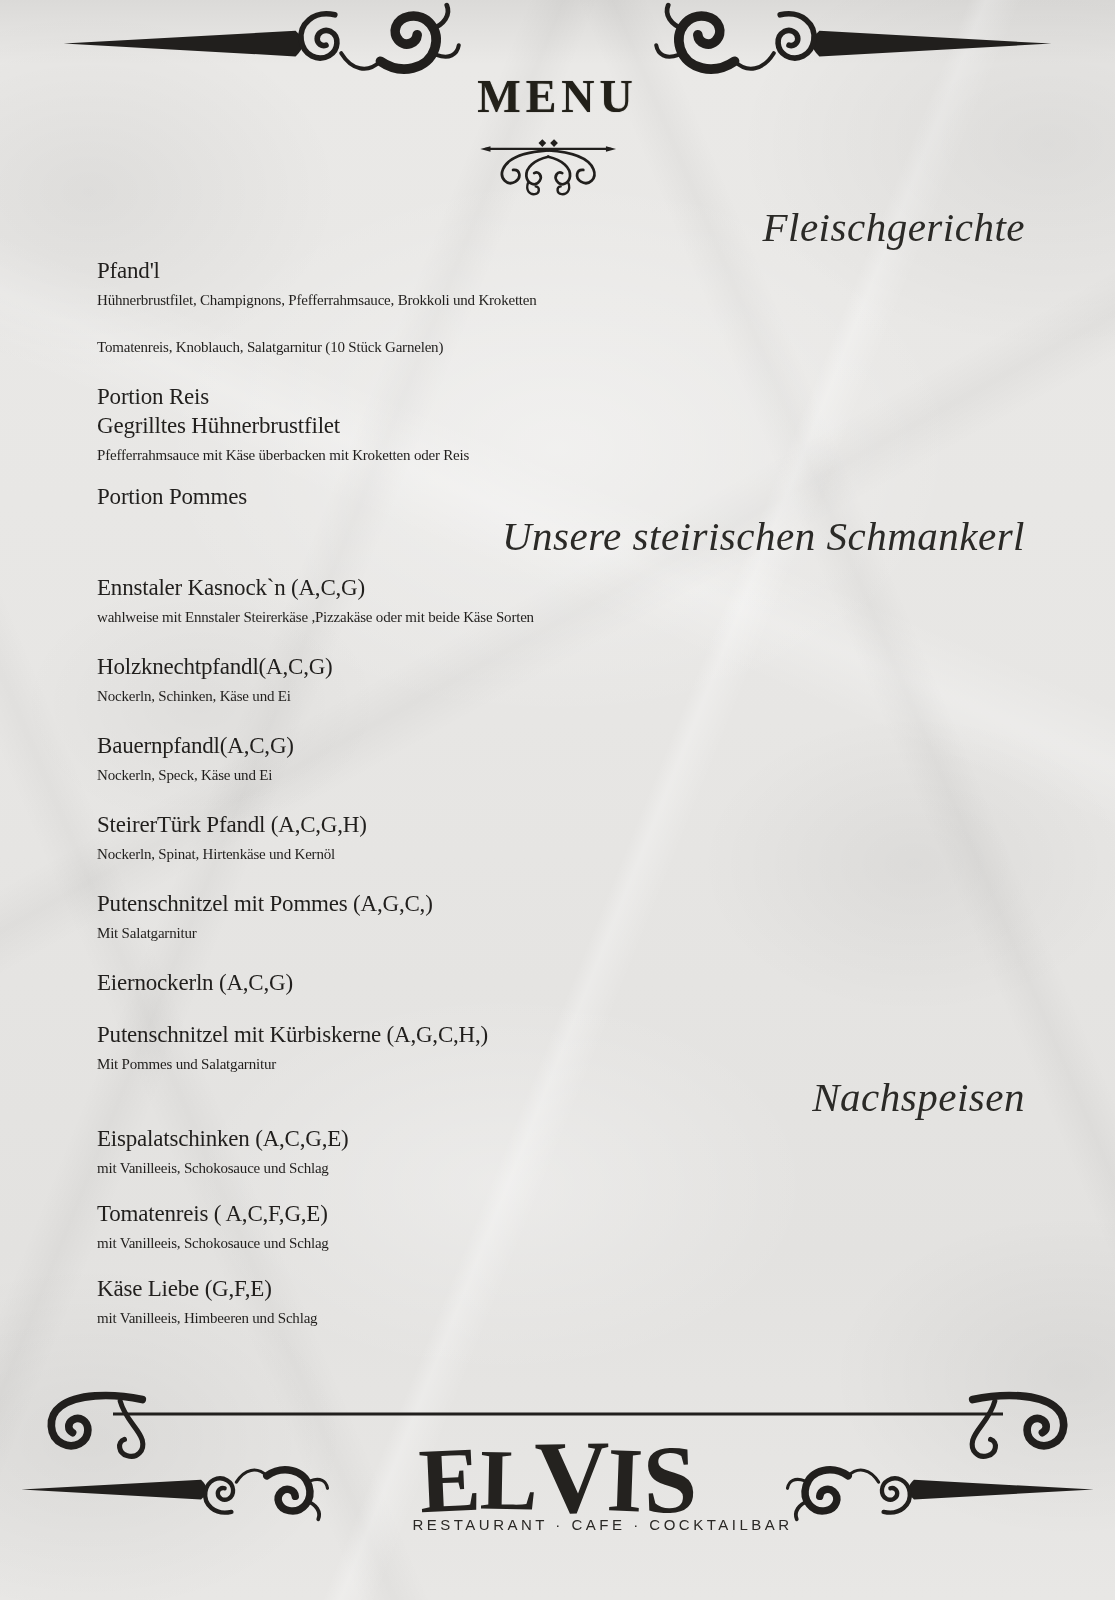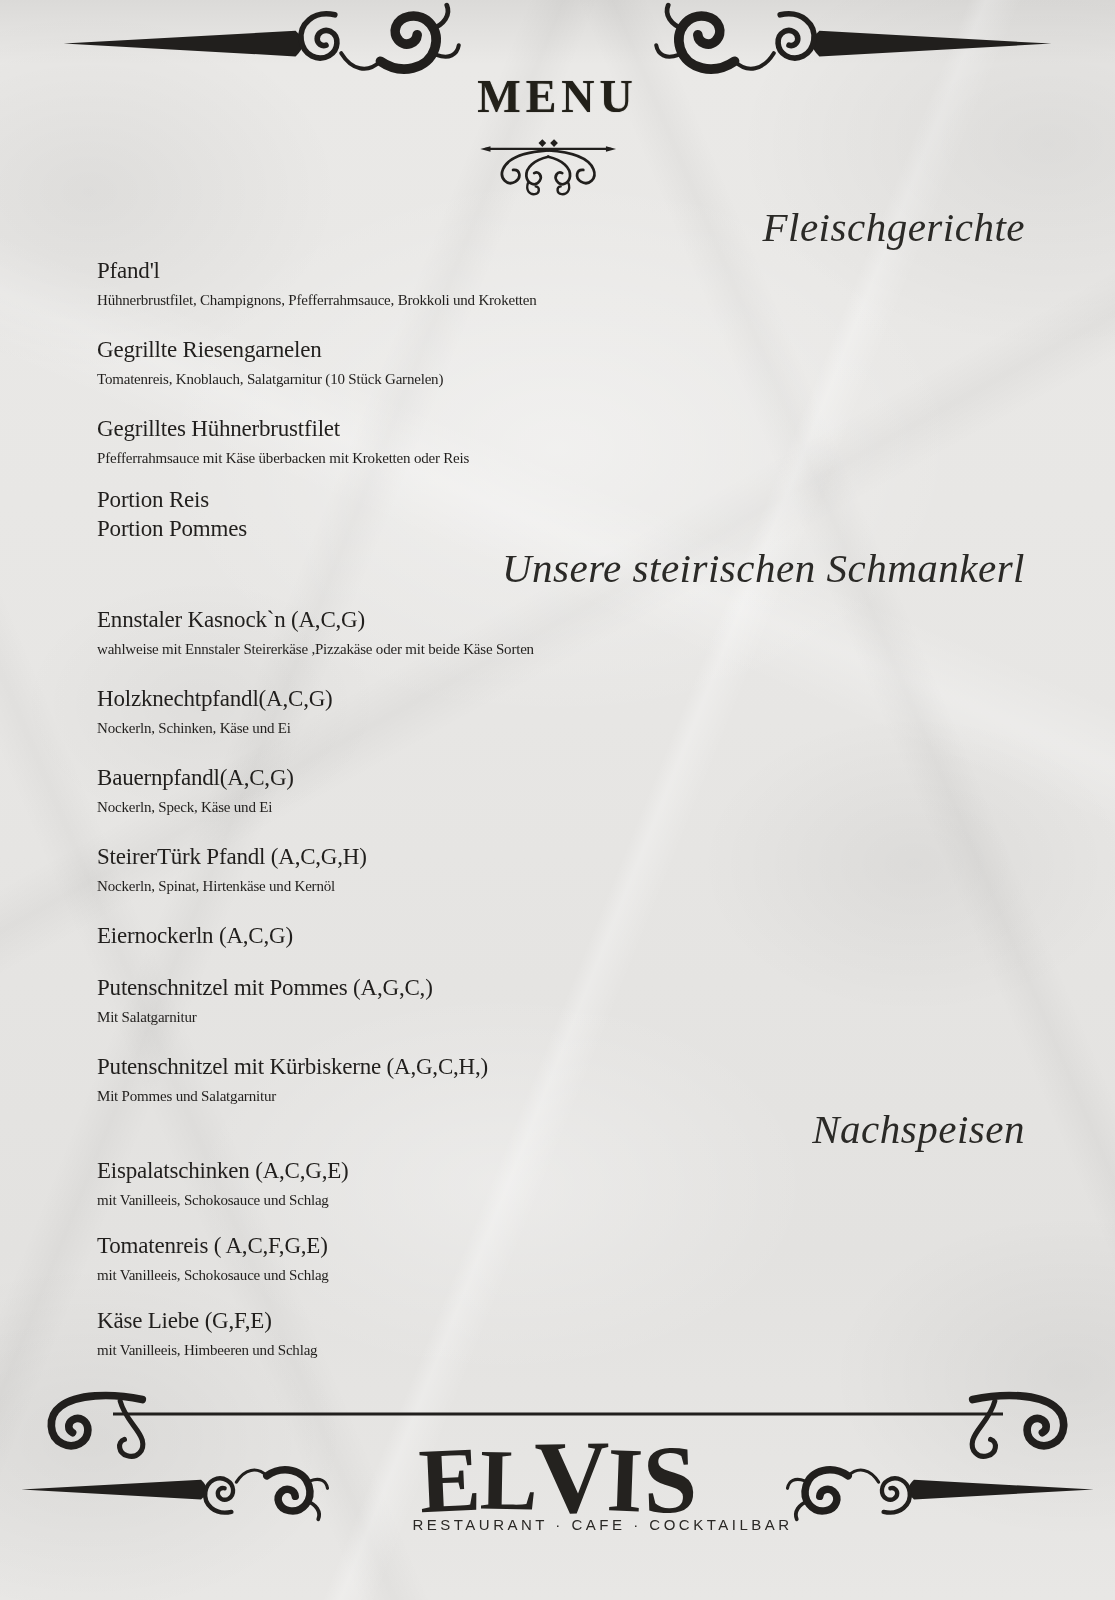--- a/index.html
+++ b/index.html
@@ -117,30 +117,29 @@
 
   <main class="content">
 
     <section>
       <h2 class="heading">Fleischgerichte</h2>
       <div class="item">
         <div class="name">Pfand'l</div>
         <div class="desc">Hühnerbrustfilet, Champignons, Pfefferrahmsauce, Brokkoli und Kroketten</div>
       </div>
       <div class="item">
-        <div class="name">Gegrillte Riesengarnelen</div>
         <div class="desc">Tomatenreis, Knoblauch, Salatgarnitur (10 Stück Garnelen)</div>
+      </div>
+      <div class="item tight">
+        <div class="name">Portion Reis</div>
       </div>
       <div class="item mb-sm">
         <div class="name">Gegrilltes Hühnerbrustfilet</div>
         <div class="desc">Pfefferrahmsauce mit Käse überbacken mit Kroketten oder Reis</div>
       </div>
-      <div class="item tight">
-        <div class="name">Portion Reis</div>
-      </div>
       <div class="item end">
         <div class="name">Portion Pommes</div>
       </div>
     </section>
 
     <section>
       <h2 class="heading h-schmankerl">Unsere steirischen Schmankerl</h2>
       <div class="item">
         <div class="name">Ennstaler Kasnock`n (A,C,G)</div>
         <div class="desc">wahlweise mit Ennstaler Steirerkäse ,Pizzakäse oder mit beide Käse Sorten</div>
@@ -151,25 +150,25 @@
       </div>
       <div class="item">
         <div class="name">Bauernpfandl(A,C,G)</div>
         <div class="desc">Nockerln, Speck, Käse und Ei</div>
       </div>
       <div class="item">
         <div class="name">SteirerTürk Pfandl (A,C,G,H)</div>
         <div class="desc">Nockerln, Spinat, Hirtenkäse und Kernöl</div>
       </div>
       <div class="item">
-        <div class="name">Eiernockerln (A,C,G)</div>
-      </div>
-      <div class="item">
         <div class="name">Putenschnitzel mit Pommes (A,G,C,)</div>
         <div class="desc">Mit Salatgarnitur</div>
+      </div>
+      <div class="item">
+        <div class="name">Eiernockerln (A,C,G)</div>
       </div>
       <div class="item end">
         <div class="name">Putenschnitzel mit Kürbiskerne (A,G,C,H,)</div>
         <div class="desc">Mit Pommes und Salatgarnitur</div>
       </div>
     </section>
 
     <section class="sec-nach">
       <h2 class="heading h-nachspeisen">Nachspeisen</h2>
       <div class="item">

